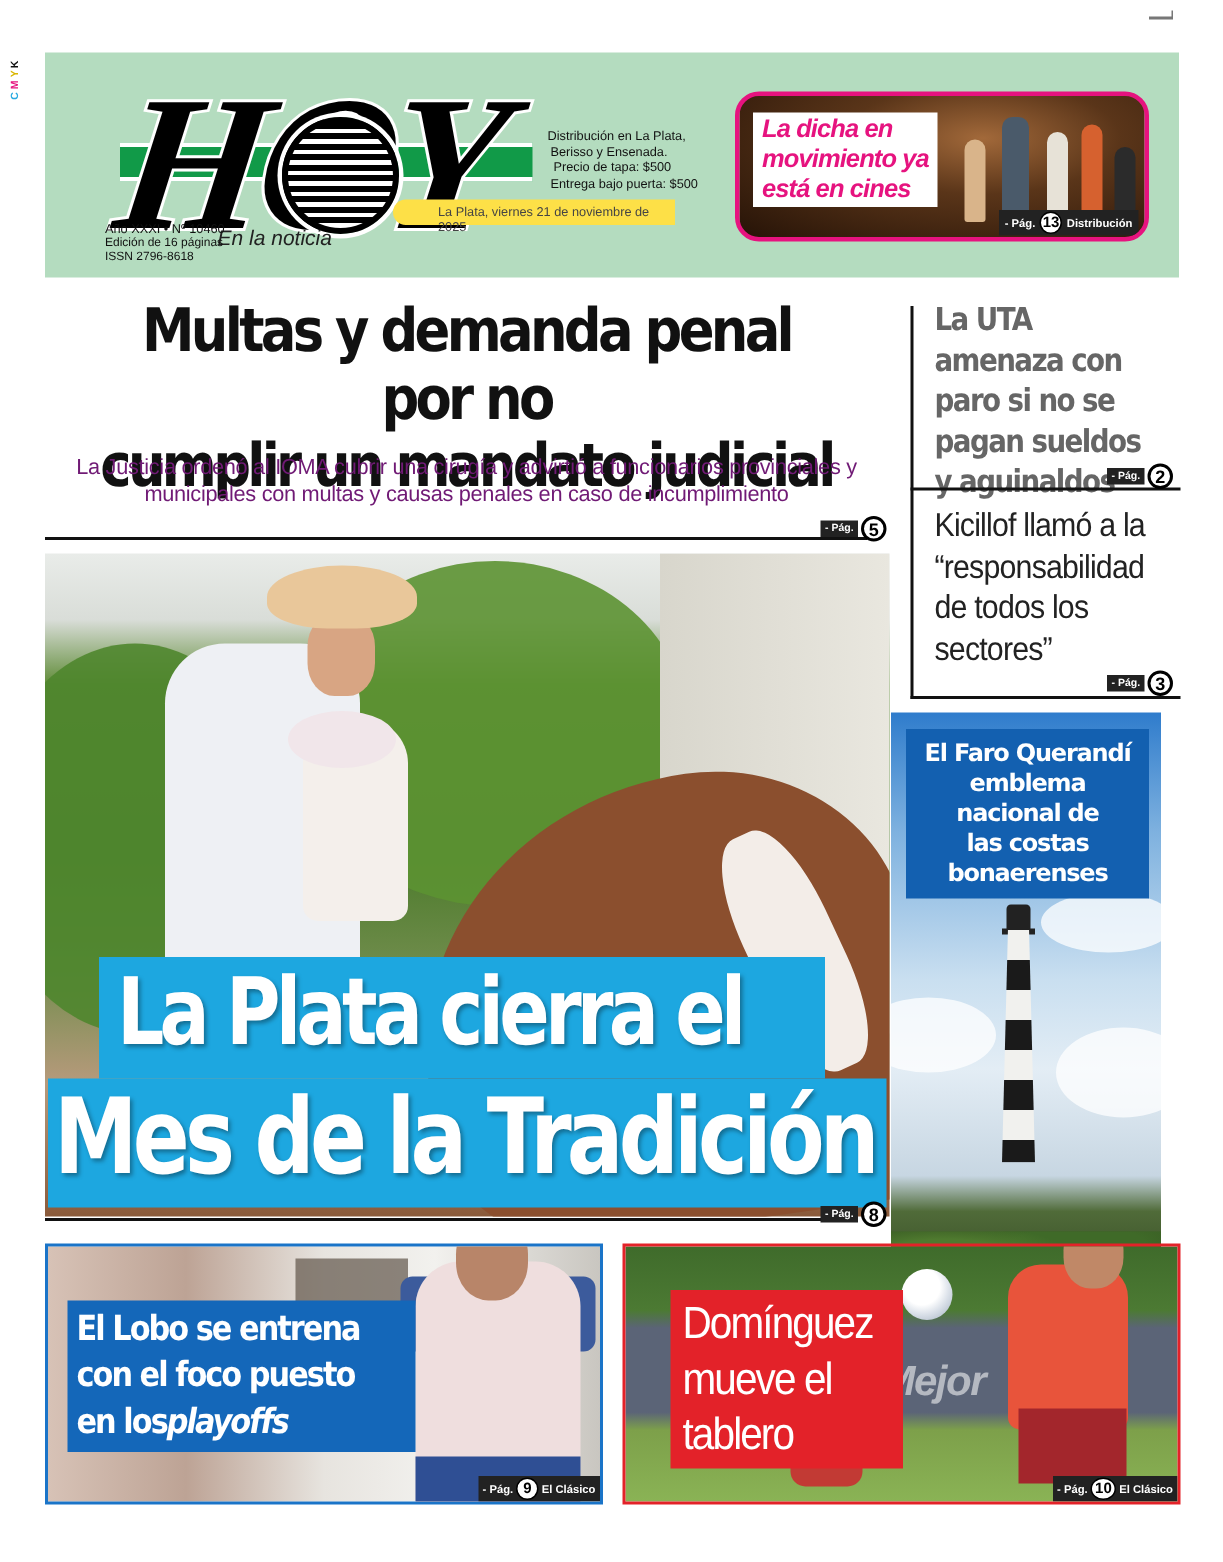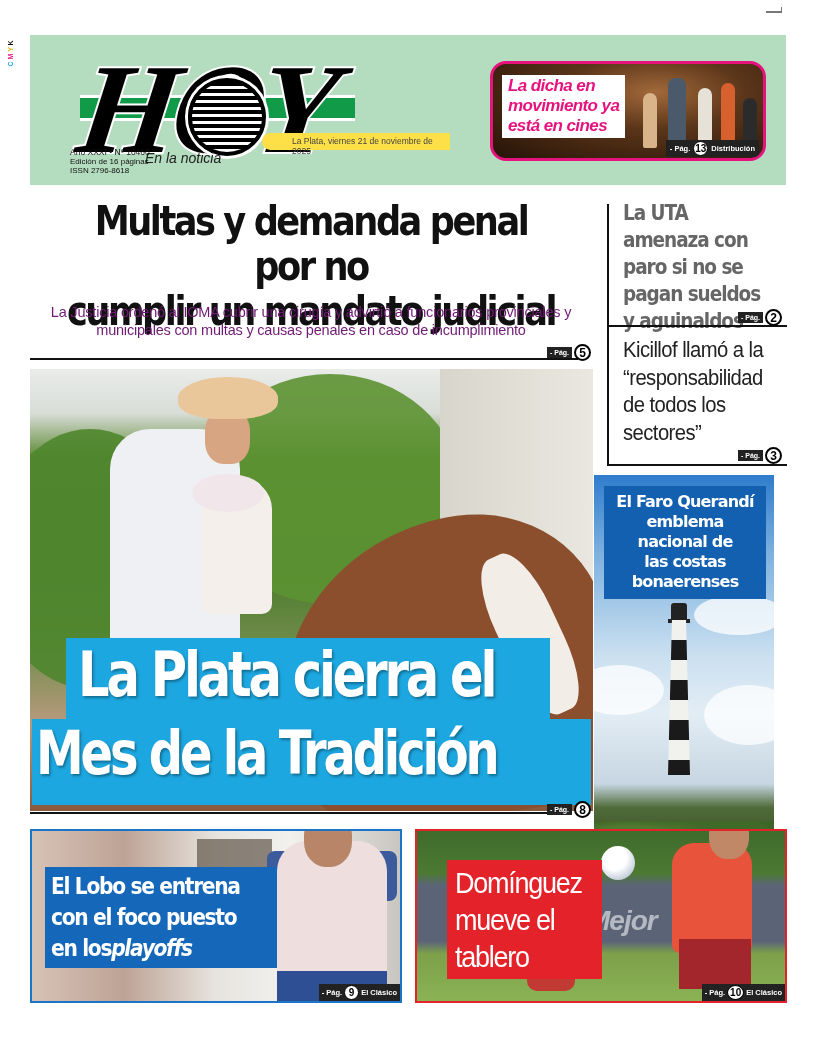--- a/index.html
+++ b/index.html
@@ -71,21 +71,21 @@
   .hero-face { position: absolute; left: 175px; top: 40px; width: 45px; height: 55px; background: #d8a583; border-radius: 40%; }
   .hero-child { position: absolute; left: 172px; top: 110px; width: 70px; height: 135px; background: #f4efeb; border-radius: 30px 30px 10px 10px; }
   .hero-childhat { position: absolute; left: 162px; top: 105px; width: 72px; height: 38px; background: #f1e6ea; border-radius: 50%; }
   .hero-horse { position: absolute; left: 250px; top: 150px; width: 330px; height: 300px; background: #8b4f2e; border-radius: 60% 40% 10% 30%; transform: rotate(-8deg); }
   .hero-blaze { position: absolute; left: 470px; top: 180px; width: 60px; height: 170px; background: #f3ede8; border-radius: 40%; transform: rotate(-25deg); }
 
   .hero-head { position: absolute; left: 30px; top: 638px; width: 563px; }
   .hero-line { position: absolute; background: #1da7e0; color: #fff; font-family: "DejaVu Sans", sans-serif; font-weight: bold; letter-spacing: -4px; line-height: 1; text-shadow: 2px 2px 3px rgba(0,0,0,0.35); white-space: nowrap; }
   .hero-line span { display: inline-block; transform: scaleX(0.8); transform-origin: left center; }
   .hero-l1 { left: 36px; top: 0; width: 484px; height: 81px; font-size: 62px; padding: 6px 0 0 12px; }
-  .hero-l2 { left: 2px; top: 81px; width: 559px; height: 86px; font-size: 60px; padding: 4px 0 12px 4px; }
+  .hero-l2 { left: 2px; top: 81px; width: 559px; height: 86px; font-size: 70px; padding: 4px 0 12px 4px; }
   .rule-hero { position: absolute; left: 30px; top: 812px; width: 540px; height: 2px; background: #111; }
   .pag-hero { position: absolute; left: 547px; top: 801px; display: flex; align-items: center; gap: 2px; }
 
   
   .card { position: absolute; top: 829px; height: 174px; overflow: hidden; }
   .card-lobo { left: 30px; width: 372px; border: 2px solid #1a74c8; background: linear-gradient(90deg, #d7c2b6 0%, #bda395 25%, #e7e4df 50%, #f2f1ee 70%, #c9c6c0 100%); }
   .card-lobo .bldg { position: absolute; left: 165px; top: 8px; width: 75px; height: 55px; background: #5f5448; opacity: 0.7; }
   .card-lobo .player { position: absolute; left: 245px; top: 10px; width: 110px; height: 170px; background: #efdede; border-radius: 30px 30px 5px 5px; }
   .card-lobo .sleeve-l { position: absolute; left: 235px; top: 20px; width: 30px; height: 50px; background: #3c5b9c; border-radius: 8px; }
   .card-lobo .sleeve-r { position: absolute; left: 335px; top: 20px; width: 30px; height: 50px; background: #3c5b9c; border-radius: 8px; }
@@ -122,20 +122,26 @@
   <div class="logo">
     <div class="logo-band"></div>
     <div class="logo-letters">HOY</div>
     <div class="logo-globe"></div>
   </div>
   <div class="tagline">En la noticia</div>
   <div class="edition">
     <div>Año XXXI • Nº 10460</div>
     <div>Edición de 16 páginas</div>
     <div>ISSN 2796-8618</div>
+  </div>
+  <div class="distrib">
+    <div>Distribución en La Plata,</div>
+    <div style="padding-left:2px">Berisso y Ensenada.</div>
+    <div style="padding-left:4px">Precio de tapa: $500</div>
+    <div style="padding-left:2px">Entrega bajo puerta: $500</div>
   </div>
   <div class="date-strip">La Plata, viernes 21 de noviembre de 2025</div>
 </div>
 
 <div class="promo">
   <div class="promo-figs">
     <div class="promo-fig" style="left:150px;height:55px;background:#d9b48a"></div>
     <div class="promo-fig" style="left:175px;height:70px;background:#4a5a6a;width:18px"></div>
     <div class="promo-fig" style="left:205px;height:60px;background:#e7e2d7"></div>
     <div class="promo-fig" style="left:228px;height:65px;background:#d6612f"></div>

